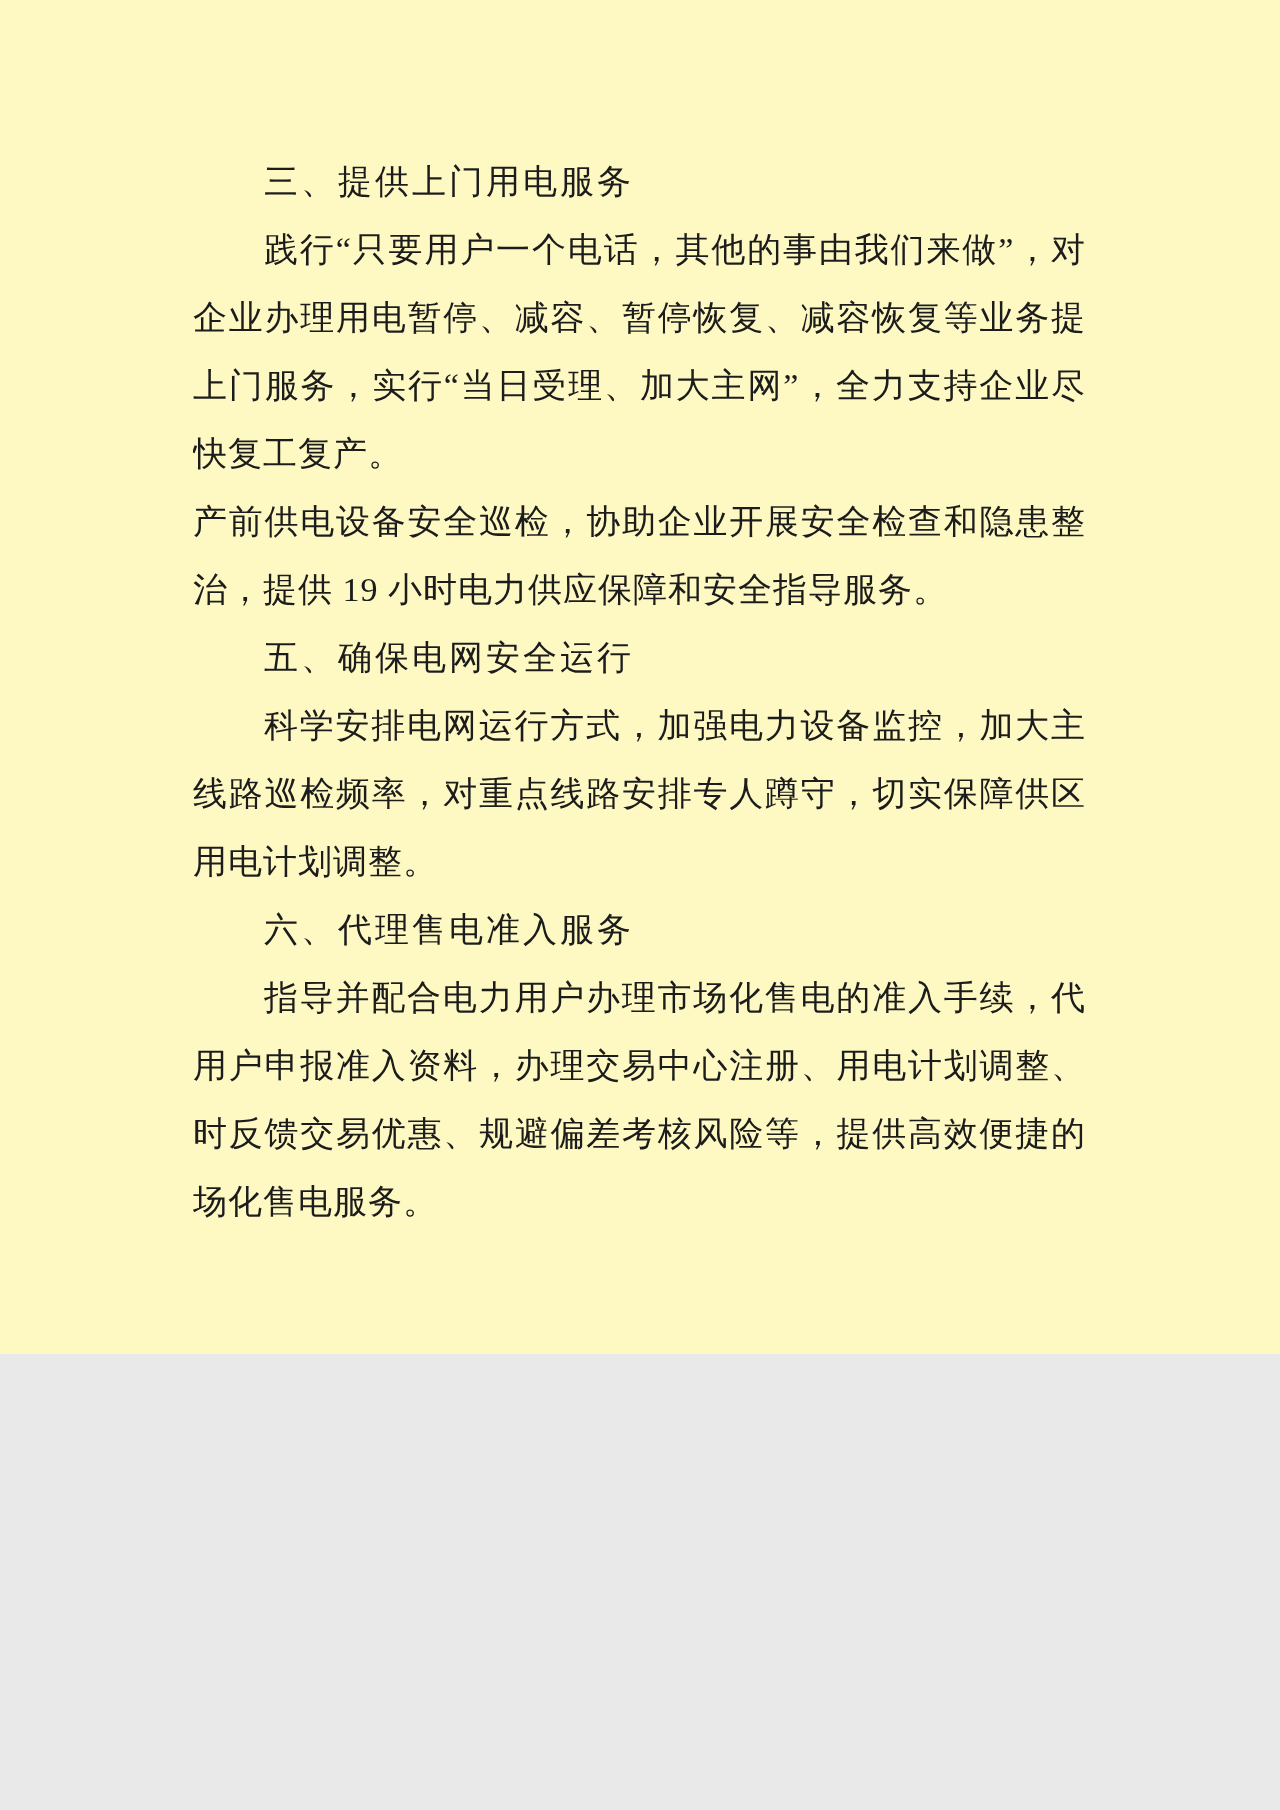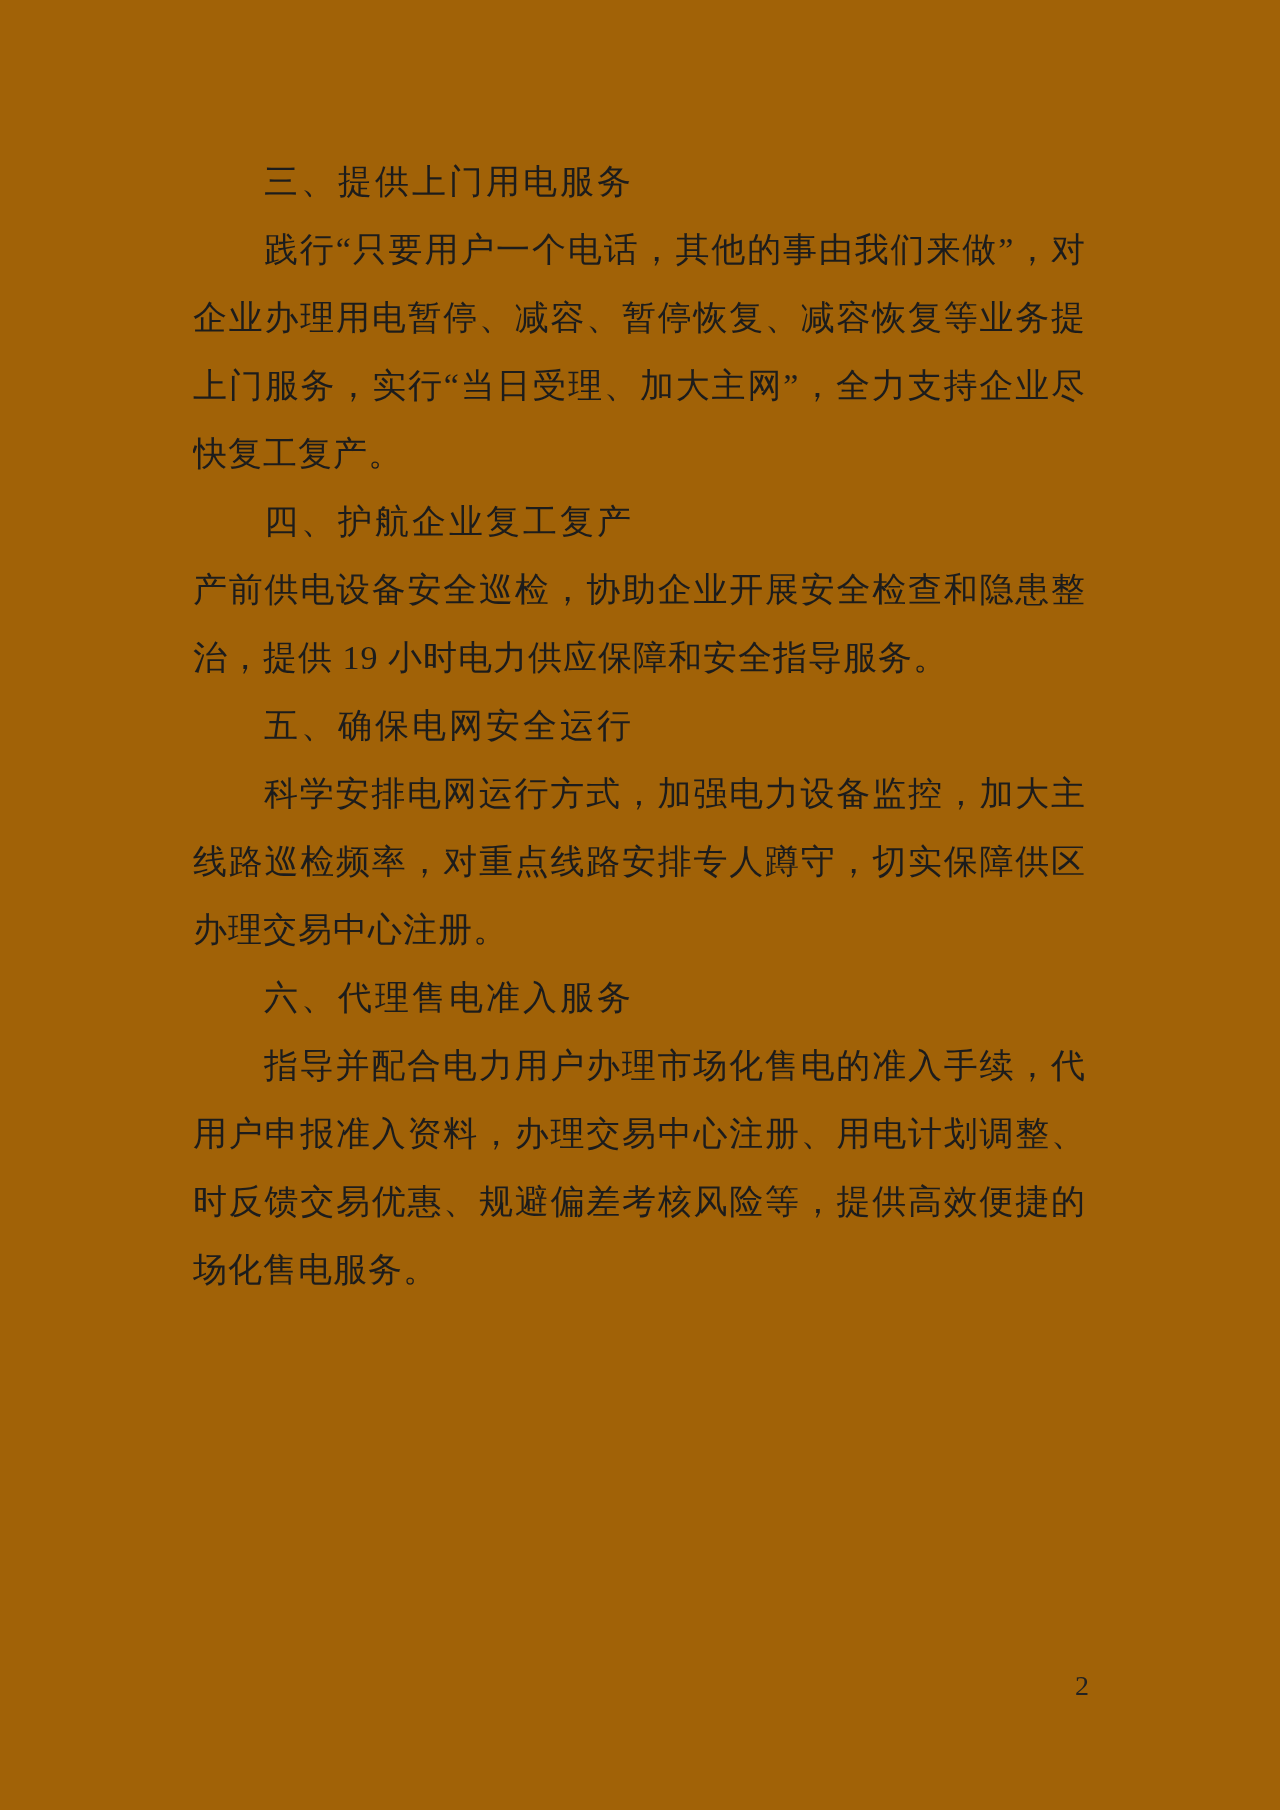--- a/index.html
+++ b/index.html
@@ -4,22 +4,22 @@
 <style>
   * { margin: 0; padding: 0; box-sizing: border-box; }
 
   html, body {
     background: #e9e9e9;
   }
 
   .page {
     position: relative;
     width: 1280px;
-    height: 1810px;
-    background: #a16207;
+    height: 1354px;
+    background: #fef9c3;
     overflow: hidden;
     font-family: "Liberation Serif", "DejaVu Serif", serif;
     color: #1c1c1c;
   }
 
   .content {
     position: absolute;
     left: 193px;
     top: 148px;
     width: 893px;
@@ -68,28 +68,27 @@
 
 <div class="page">
   <div class="content">
 
     <div class="line heading">三、提供上门用电服务</div>
     <div class="line indent full">践行“只要用户一个电话，其他的事由我们来做”，对</div>
     <div class="line full">企业办理用电暂停、减容、暂停恢复、减容恢复等业务提供</div>
     <div class="line full">上门服务，实行“当日受理、加大主网”，全力支持企业尽</div>
     <div class="line">快复工复产。</div>
 
-    <div class="line heading">四、护航企业复工复产</div>
     <div class="line full">产前供电设备安全巡检，协助企业开展安全检查和隐患整</div>
     <div class="line">治，提供 19 小时电力供应保障和安全指导服务。</div>
 
     <div class="line heading">五、确保电网安全运行</div>
     <div class="line indent full">科学安排电网运行方式，加强电力设备监控，加大主网</div>
     <div class="line full">线路巡检频率，对重点线路安排专人蹲守，切实保障供区电</div>
-    <div class="line">办理交易中心注册。</div>
+    <div class="line">用电计划调整。</div>
 
     <div class="line heading">六、代理售电准入服务</div>
     <div class="line indent full">指导并配合电力用户办理市场化售电的准入手续，代理</div>
     <div class="line full">用户申报准入资料，办理交易中心注册、用电计划调整、及</div>
     <div class="line full">时反馈交易优惠、规避偏差考核风险等，提供高效便捷的市</div>
     <div class="line">场化售电服务。</div>
 
   </div>
 
   <div class="page-number">2</div>

